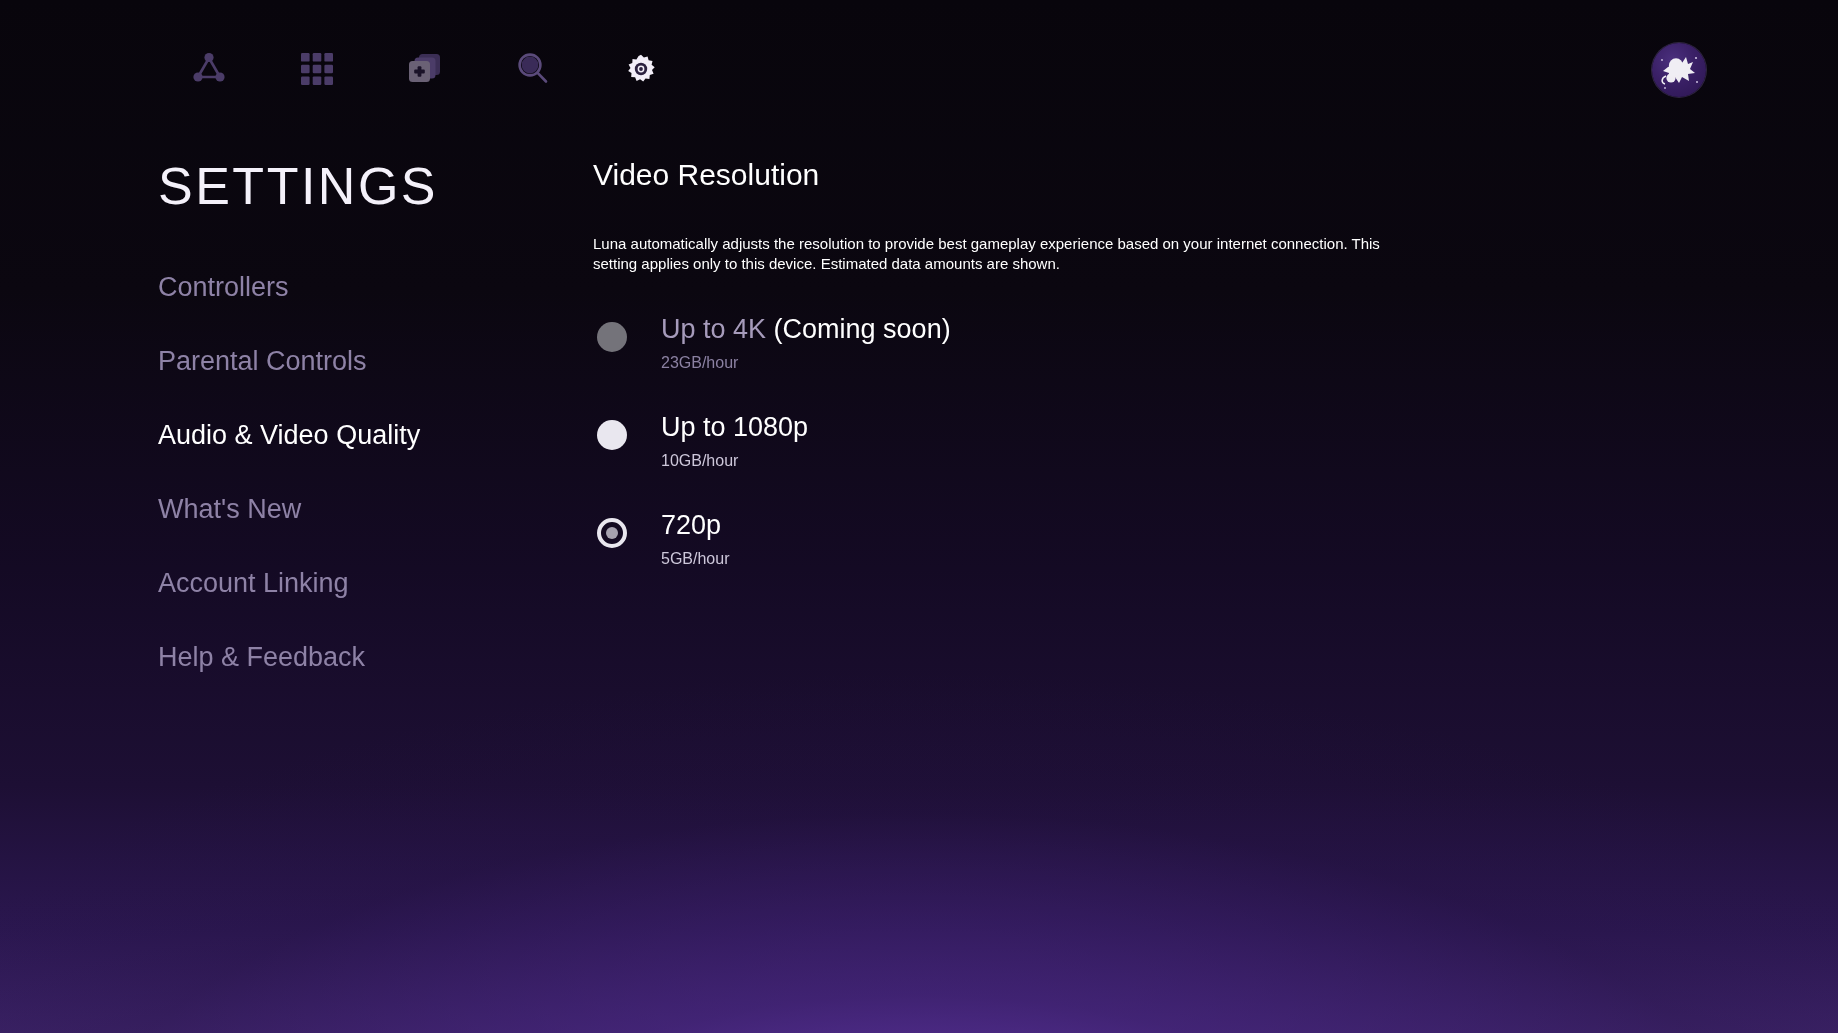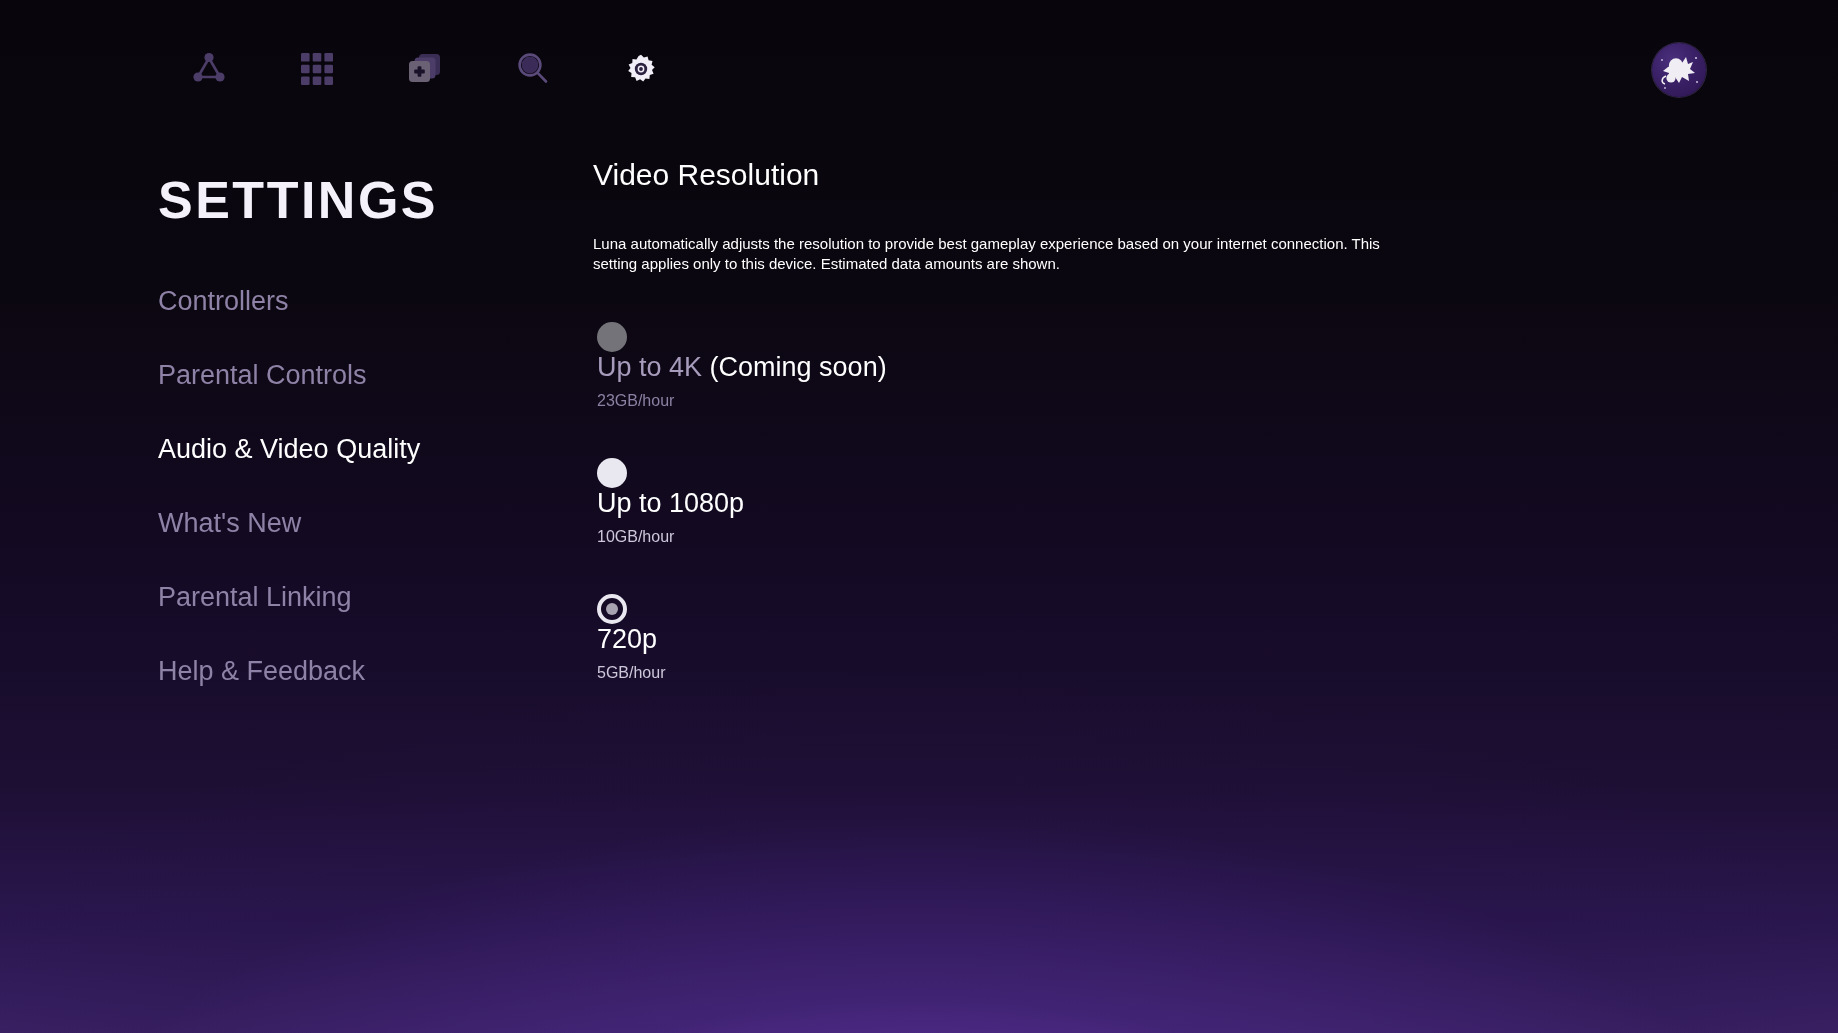--- a/index.html
+++ b/index.html
@@ -76,27 +76,26 @@
 
   
   .sidebar {
     position: absolute;
     left: 158px;
     top: 28px;
     width: 400px;
   }
   .page-title {
     font-size: 52px;
-    font-weight: 700;
+    font-weight: 400;
     letter-spacing: 2.5px;
     color: #f4f1fa;
     line-height: 1;
     margin-bottom: 52px;
     white-space: nowrap;
-    margin-top: 14px;
   }
   .side-list { display: block; }
   .side-item {
     font-size: 27px;
     font-weight: 300;
     color: #8e82a6;
     line-height: 1;
     padding: 10px 0;
     margin-bottom: 27px;
     cursor: pointer;
@@ -132,21 +131,20 @@
   }
 
   .options { display: block; }
   .option-row {
     position: relative;
     display: flex;
     align-items: flex-start;
     padding-left: 4px;
     margin-bottom: 38px;
     cursor: pointer;
-    flex-direction: column;
   }
   .radio {
     flex: 0 0 auto;
     width: 30px;
     height: 30px;
     border-radius: 50%;
     margin-top: 8px;
     margin-right: 34px;
     position: relative;
   }
@@ -290,21 +288,21 @@
   <div class="page">
 
     <div class="sidebar">
       <div class="page-title">SETTINGS</div>
 
       <div class="side-list">
         <div class="side-item">Controllers</div>
         <div class="side-item">Parental Controls</div>
         <div class="side-item active">Audio &amp; Video Quality</div>
         <div class="side-item">What's New</div>
-        <div class="side-item">Parental Linking</div>
+        <div class="side-item">Account Linking</div>
         <div class="side-item">Help &amp; Feedback</div>
       </div>
     </div>
 
     <div class="main">
       <div class="section-title">Video Resolution</div>
       <div class="section-desc">Luna automatically adjusts the resolution to provide best gameplay experience based on your internet connection. This setting applies only to this device. Estimated data amounts are shown.</div>
 
       <div class="options">
 

